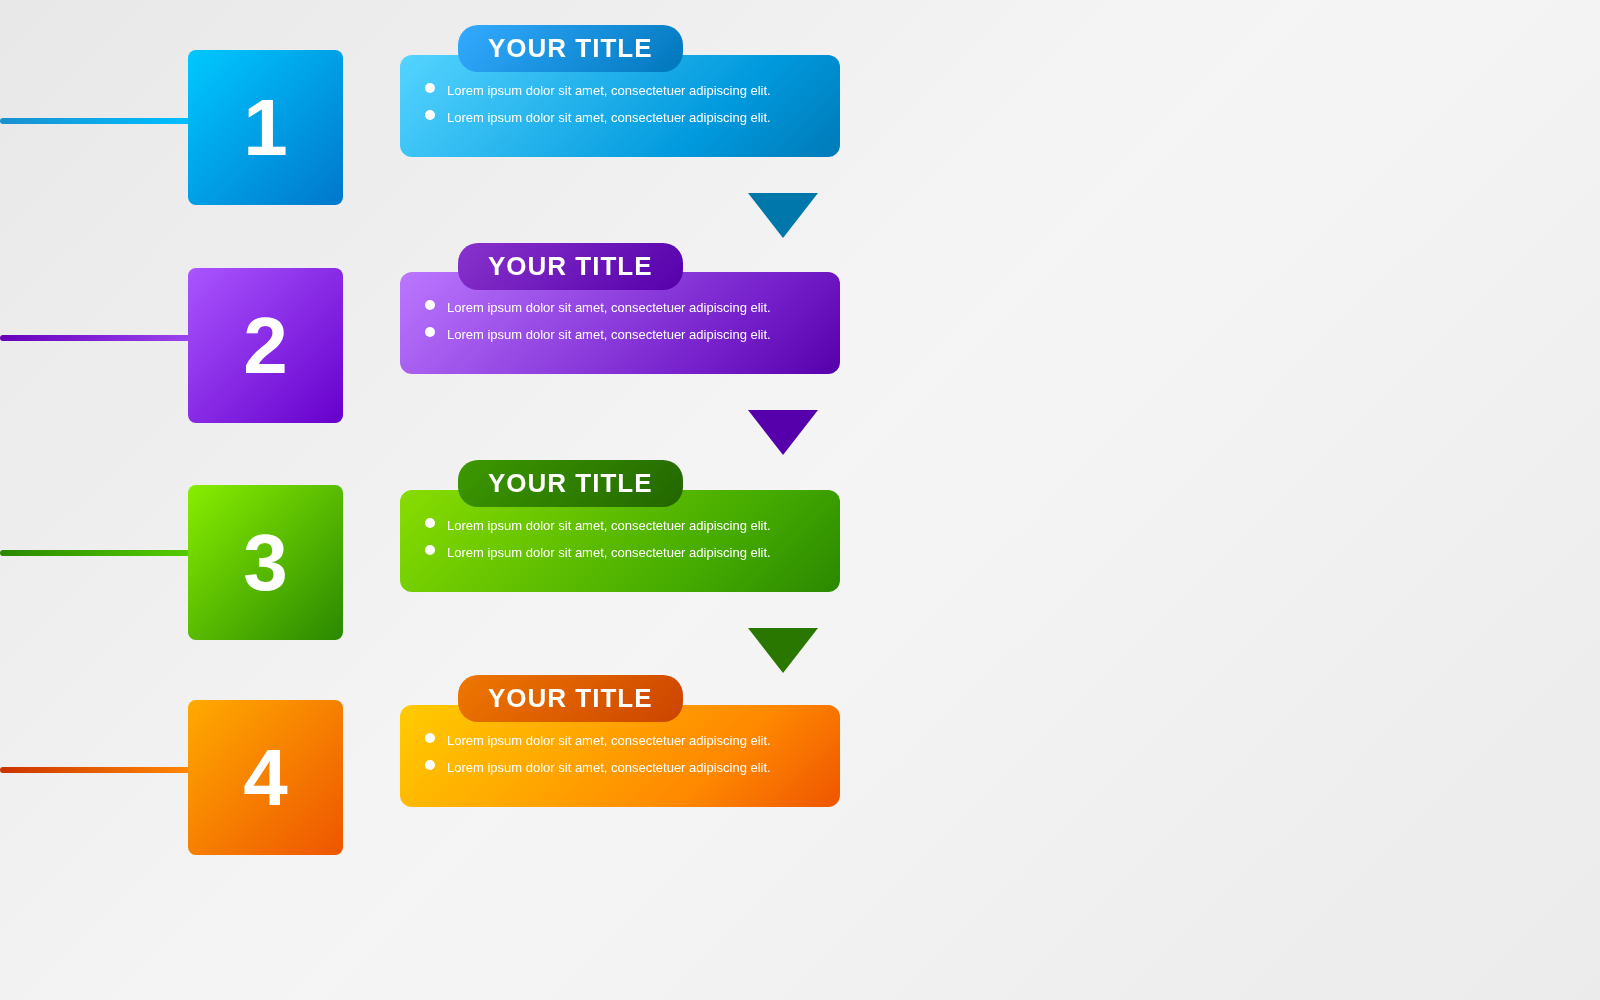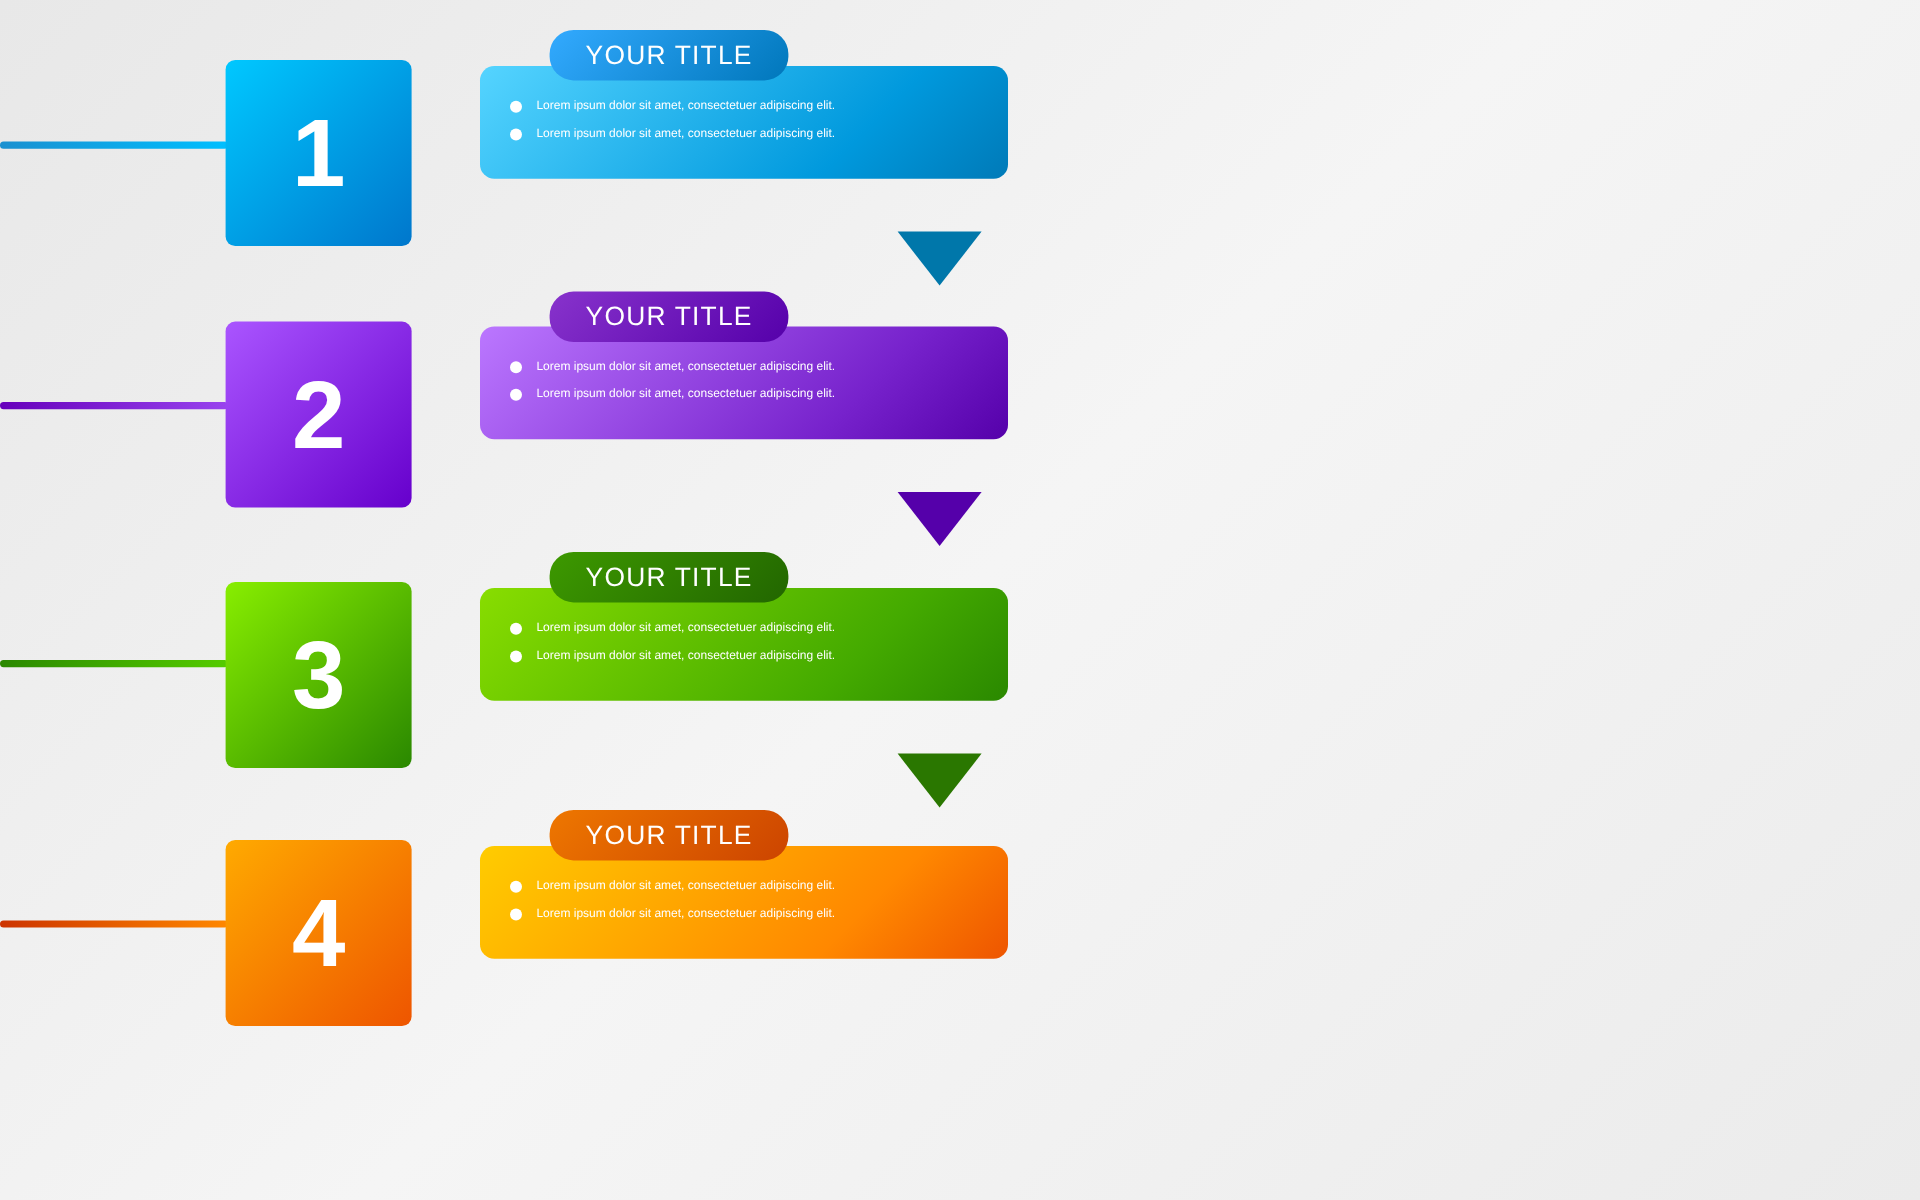--- a/index.html
+++ b/index.html
@@ -60,46 +60,46 @@
     
     .title-badge {
       position: absolute;
       border-radius: 20px;
       padding: 8px 30px;
       z-index: 3;
     }
 
     .title-badge span {
       color: white;
-      font-size: 22px;
-      font-weight: normal;
+      font-size: 26px;
+      font-weight: bold;
       letter-spacing: 1px;
     }
 
     
     .arrow-down {
       position: absolute;
       width: 0;
       height: 0;
       z-index: 2;
     }
 
     
     .content-box ul {
       list-style: none;
       padding: 0;
       margin-top: 8px;
     }
 
     .content-box ul li {
       color: white;
-      font-size: 10px;
+      font-size: 13px;
       margin-bottom: 12px;
       display: flex;
-      align-items: flex-end;
+      align-items: flex-start;
     }
 
     .content-box ul li::before {
       content: '';
       display: inline-block;
       width: 10px;
       height: 10px;
       border-radius: 50%;
       background: white;
       margin-right: 12px;

